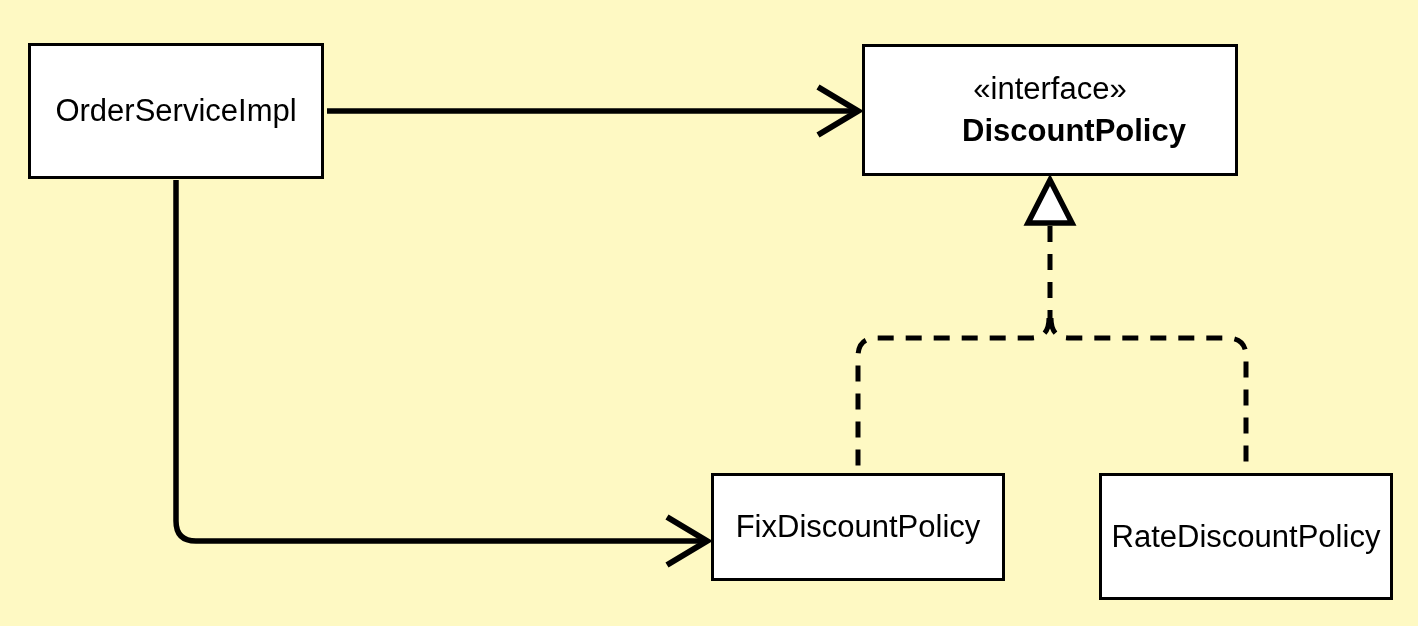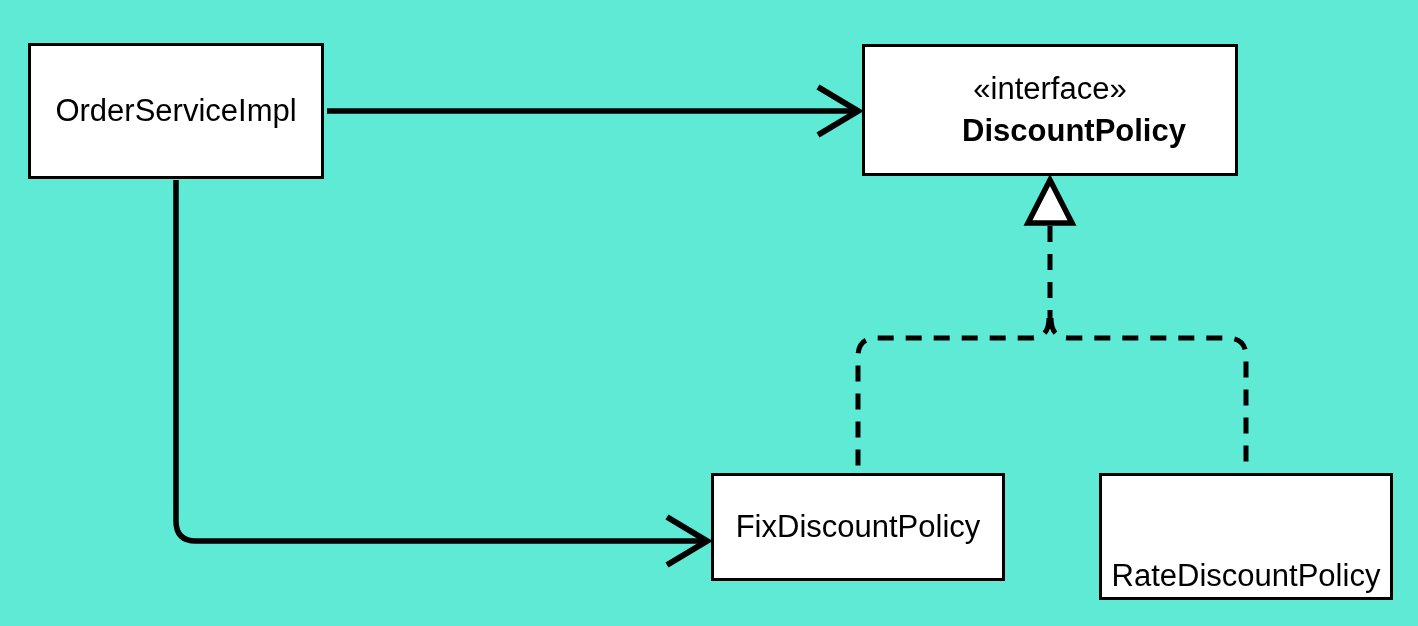--- a/index.html
+++ b/index.html
@@ -4,21 +4,21 @@
 <style>
   html, body {
     margin: 0;
     padding: 0;
     background: #ffffff;
   }
   .canvas {
     position: relative;
     width: 1418px;
     height: 626px;
-    background: #5eead4;
+    background: #fef9c3;
     font-family: "Liberation Sans", sans-serif;
     overflow: hidden;
   }
   .connector-layer {
     position: absolute;
     left: 0;
     top: 0;
     width: 1418px;
     height: 626px;
   }
@@ -39,21 +39,21 @@
   .uml-node .stereotype {
     font-weight: 400;
   }
   .uml-node .iface-name {
     font-weight: 700;
     margin-left: 48px;
   }
   #node-order    { left: 28px;   top: 43px;  width: 296px; height: 136px; }
   #node-iface    { left: 862px;  top: 44px;  width: 376px; height: 132px; justify-content: center; }
   #node-fix      { left: 711px;  top: 473px; width: 294px; height: 108px; }
-  #node-rate     { left: 1099px; top: 473px; width: 294px; height: 127px; justify-content: flex-end; }
+  #node-rate     { left: 1099px; top: 473px; width: 294px; height: 127px; }
 </style>
 </head>
 <body>
 
 <div class="canvas">
 
   <svg class="connector-layer" viewBox="0 0 1418 626" xmlns="http://www.w3.org/2000/svg">
 
     <g>
       <path d="M 327 111 L 856 111" stroke="#000000" stroke-width="5.5" fill="none"></path>

